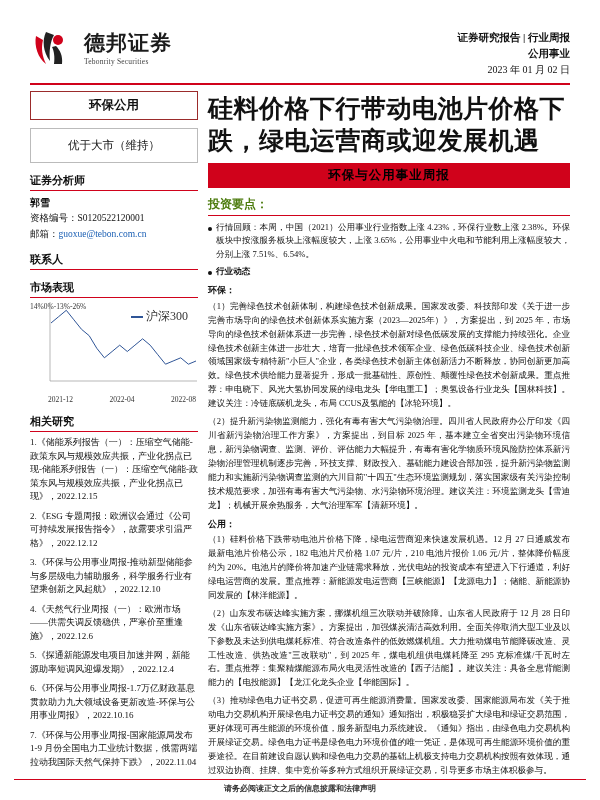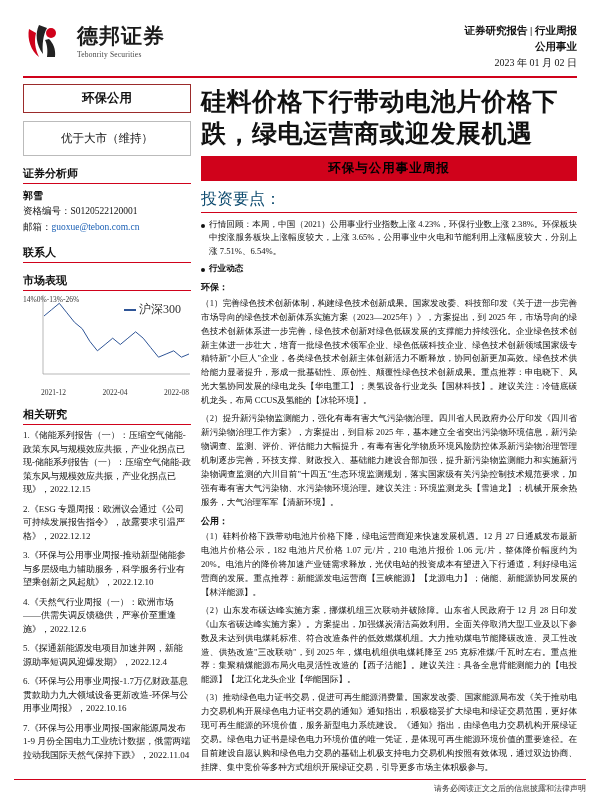--- a/index.html
+++ b/index.html
@@ -10,21 +10,21 @@
     background: #ffffff;
     font-family: "Liberation Serif", serif;
     color: #111;
     position: relative;
     overflow: hidden;
   }
   .page {
     width: 600px;
     height: 800px;
     position: relative;
-    padding: 9px;
+    padding: 16px;
   }
   
   .header {
     display: flex;
     align-items: flex-start;
     justify-content: space-between;
     padding: 12px 14px 4px 14px;
   }
   .logo-wrap { display: flex; align-items: center; gap: 8px; }
   .logo-mark {
@@ -135,23 +135,23 @@
     background: #d0021b;
     color: #000000;
     text-align: center;
     font-size: 12.5px;
     font-weight: bold;
     padding: 4px 0;
     letter-spacing: 1px;
     margin-bottom: 8px;
   }
   .points-head {
-    font-size: 16px;
-    font-weight: normal;
-    color: #0c4a6e;
+    font-size: 12px;
+    font-weight: bold;
+    color: #4d7c0f;
     border-bottom: 1.5px solid #d0021b;
     padding-bottom: 2px;
     margin-bottom: 5px;
   }
   .body-text {
     font-size: 8.6px;
     line-height: 1.62;
     color: #111;
     text-align: justify;
   }
@@ -162,26 +162,27 @@
     background: #111; margin-top: 6px;
   }
   .b { font-weight: bold; }
   .sect-label { font-weight: bold; font-size: 9px; margin: 4px 0 2px 0; }
   .para { margin-bottom: 4px; }
 
   
   .footer {
     position: absolute;
     bottom: 6px; left: 0; right: 0;
-    text-align: right;
+    text-align: center;
     font-size: 8px;
     color: #333;
     border-top: 1px solid #d0021b;
     padding-top: 3px;
     margin: 0 14px;
+    font-weight: bold;
   }
 </style>
 </head>
 <body>
 
 <div class="page">
 
   <div class="header">
     <div class="logo-wrap">
       <div class="logo-mark">

